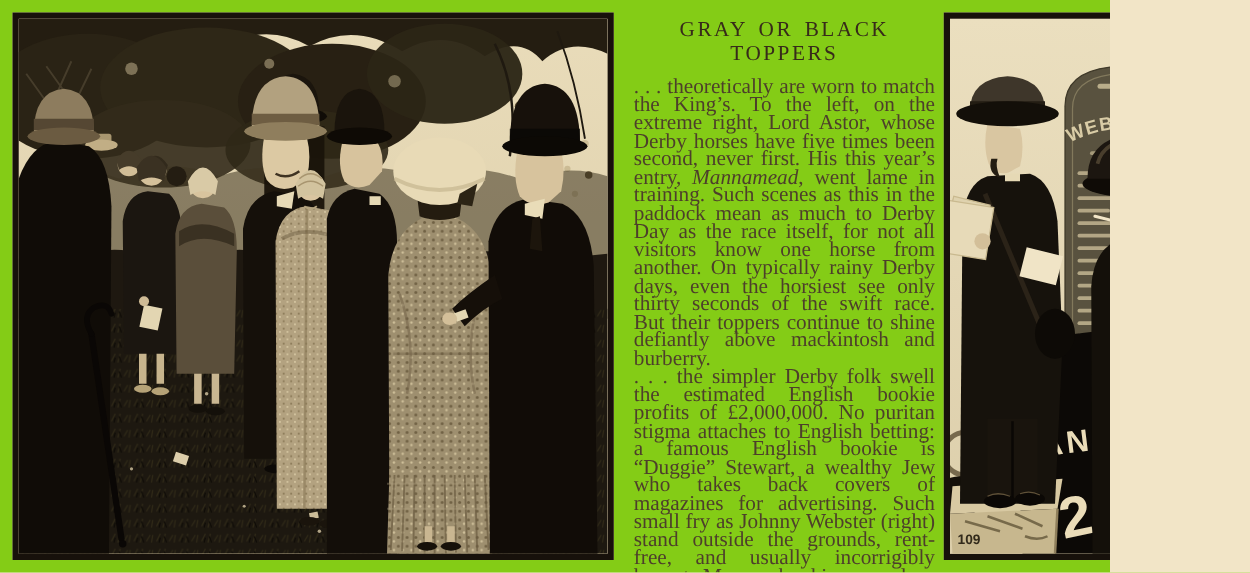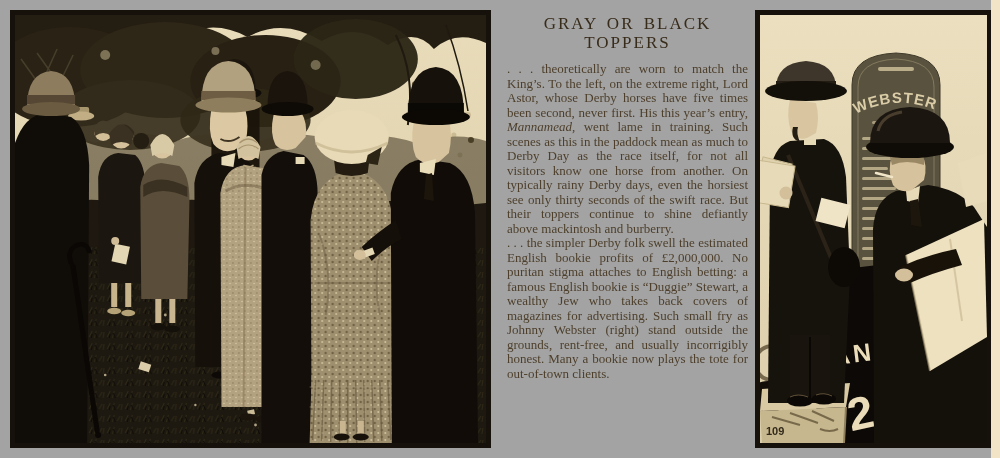--- a/index.html
+++ b/index.html
@@ -1,27 +1,27 @@
 <!DOCTYPE html>
 <html><head>
 <meta charset="utf-8">
 <title>Magazine Spread</title>
 <style>
   html,body{margin:0;padding:0;background:#f2e5c7;}
-  .page{position:relative;width:991px;height:458px;background:#a3a3a3;overflow:hidden;
+  .page{position:relative;width:888px;height:458px;background:#84cc16;overflow:hidden;
         font-family:"Liberation Serif","DejaVu Serif",serif;}
   .photo{position:absolute;margin:0;border:5px solid #17110b;box-sizing:border-box;background:#e6d8b6;}
   .photo-left{left:10px;top:10px;width:481px;height:438px;}
   .photo-right{left:755px;top:10px;width:237px;height:438px;}
   .photo svg{display:block;width:100%;height:100%;}
   .article{position:absolute;left:507px;top:8px;width:241px;height:450px;overflow:hidden;color:#4d3f2b;}
   .heading{font-size:17px;line-height:19px;font-weight:normal;letter-spacing:2px;word-spacing:3px;
            text-align:center;color:#372b1a;margin:6px 0 10px;}
   .heading-2{margin-top:22px;}
-  .body{font-size:13px;line-height:14.5px;text-align:justify;margin:0;font-family:Liberation Serif, serif;}
+  .body{font-size:17px;line-height:14.5px;text-align:justify;margin:0;font-family:Liberation Serif, serif;}
   .ital{font-style:italic;}
   svg text{font-family:"Liberation Sans","DejaVu Sans",sans-serif;}
 </style>
 </head>
 <body>
 
 <div class="page">
 
   <figure class="photo photo-left" aria-label="Crowd in the Derby paddock: men in gray and black top hats, women in cloche hats and a patterned dress, on trampled grass with an umbrella">
     <svg viewBox="0 0 470 428" preserveAspectRatio="none">

